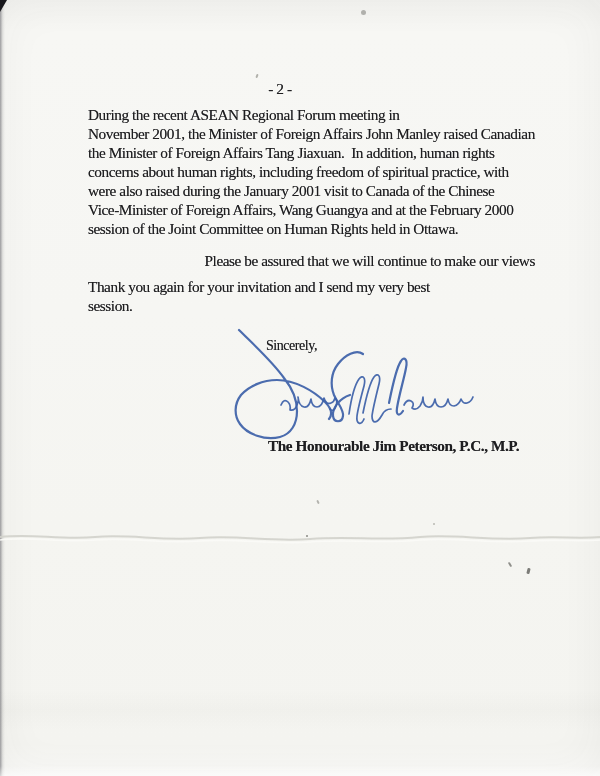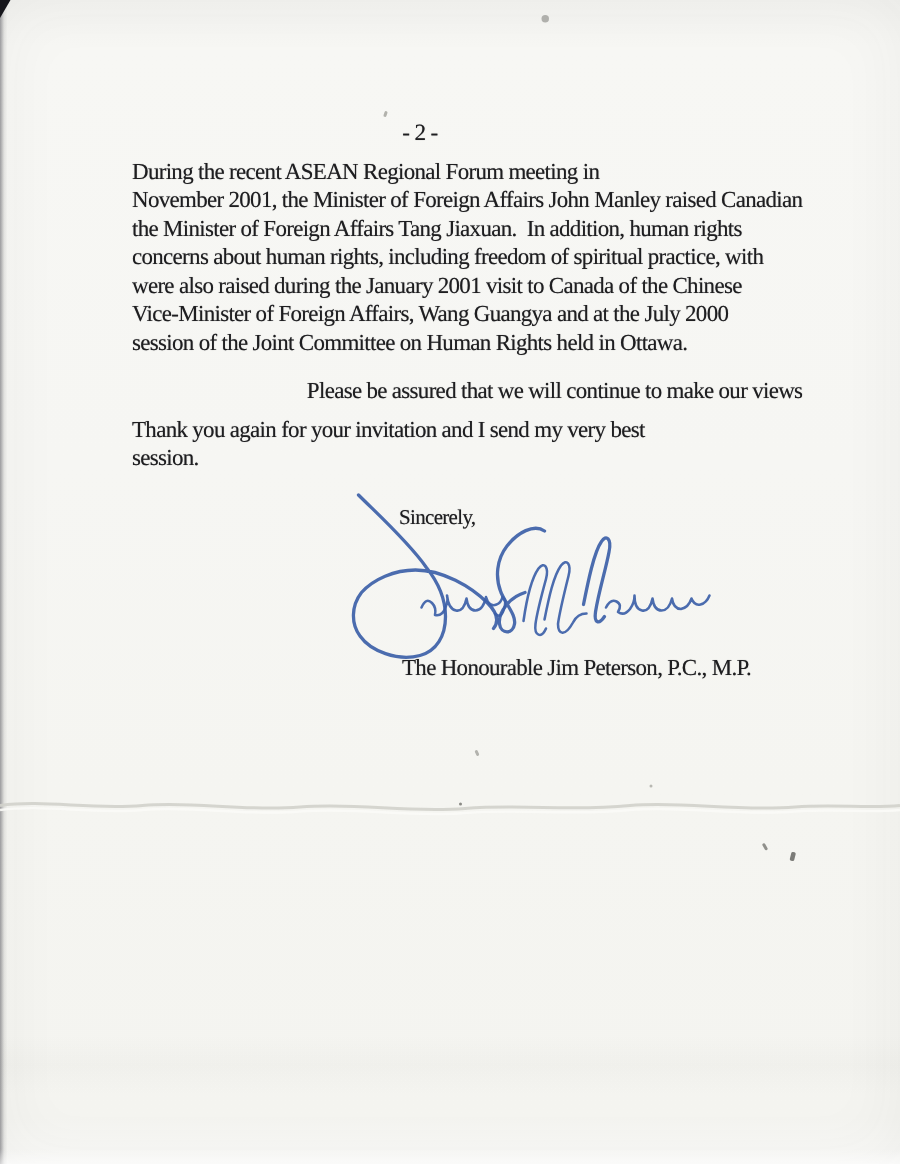--- a/index.html
+++ b/index.html
@@ -36,21 +36,21 @@
   .page-number{
     position:absolute;top:80px;left:0;width:560px;
     text-align:center;font-size:15.5px;
   }
   .body-text{position:absolute;left:88px;top:105px;font-size:15.3px;line-height:19px;}
   .line{white-space:pre;}
   .indent{}
   .para-gap{margin-top:13px;text-align:right;}
   .para-gap-sm{margin-top:7px;font-family:Liberation Serif, serif;}
   .closing{position:absolute;left:266px;top:338px;font-size:14px;}
-  .signed-by{position:absolute;left:268px;top:437px;font-size:15.3px;}
+  .signed-by{position:absolute;left:268px;top:437px;font-size:15.3px;font-weight:bold;}
   
   .overlay-svg{position:absolute;left:0;top:0;pointer-events:none;}
   .sig{fill:none;stroke:var(--signature_ink,#3c5fa8);stroke-linecap:round;stroke-linejoin:round;opacity:0.92;}
   .sig-main{stroke-width:2.2px;}
   .sig-fine{stroke-width:1.7px;}
   .crease-line{fill:none;stroke:var(--crease,#d2d2cb);stroke-width:2px;opacity:0.9;}
   .crease-hi{fill:none;stroke:#fbfbf7;stroke-width:1.6px;opacity:0.9;}
   
   .speck{position:absolute;border-radius:50%;}
   .sp-a{left:361px;top:10px;width:5px;height:5px;background:#9a9a96;opacity:0.75;}
@@ -80,21 +80,21 @@
 
   <div class="typed page-number">- 2 -</div>
 
   <div class="typed body-text">
     <div class="para">
       <div class="line indent">During the recent ASEAN Regional Forum meeting in</div>
       <div class="line">November 2001, the Minister of Foreign Affairs John Manley raised Canadian</div>
       <div class="line">the Minister of Foreign Affairs Tang Jiaxuan.  In addition, human rights</div>
       <div class="line">concerns about human rights, including freedom of spiritual practice, with</div>
       <div class="line">were also raised during the January 2001 visit to Canada of the Chinese</div>
-      <div class="line">Vice-Minister of Foreign Affairs, Wang Guangya and at the July 2000</div>
+      <div class="line">Vice-Minister of Foreign Affairs, Wang Guangya and at the February 2000</div>
       <div class="line">session of the Joint Committee on Human Rights held in Ottawa.</div>
     </div>
     <div class="para para-gap">
       <div class="line indent">Please be assured that we will continue to make our views</div>
     </div>
     <div class="para para-gap-sm">
       <div class="line indent">Thank you again for your invitation and I send my very best</div>
       <div class="line">session.</div>
     </div>
   </div>

